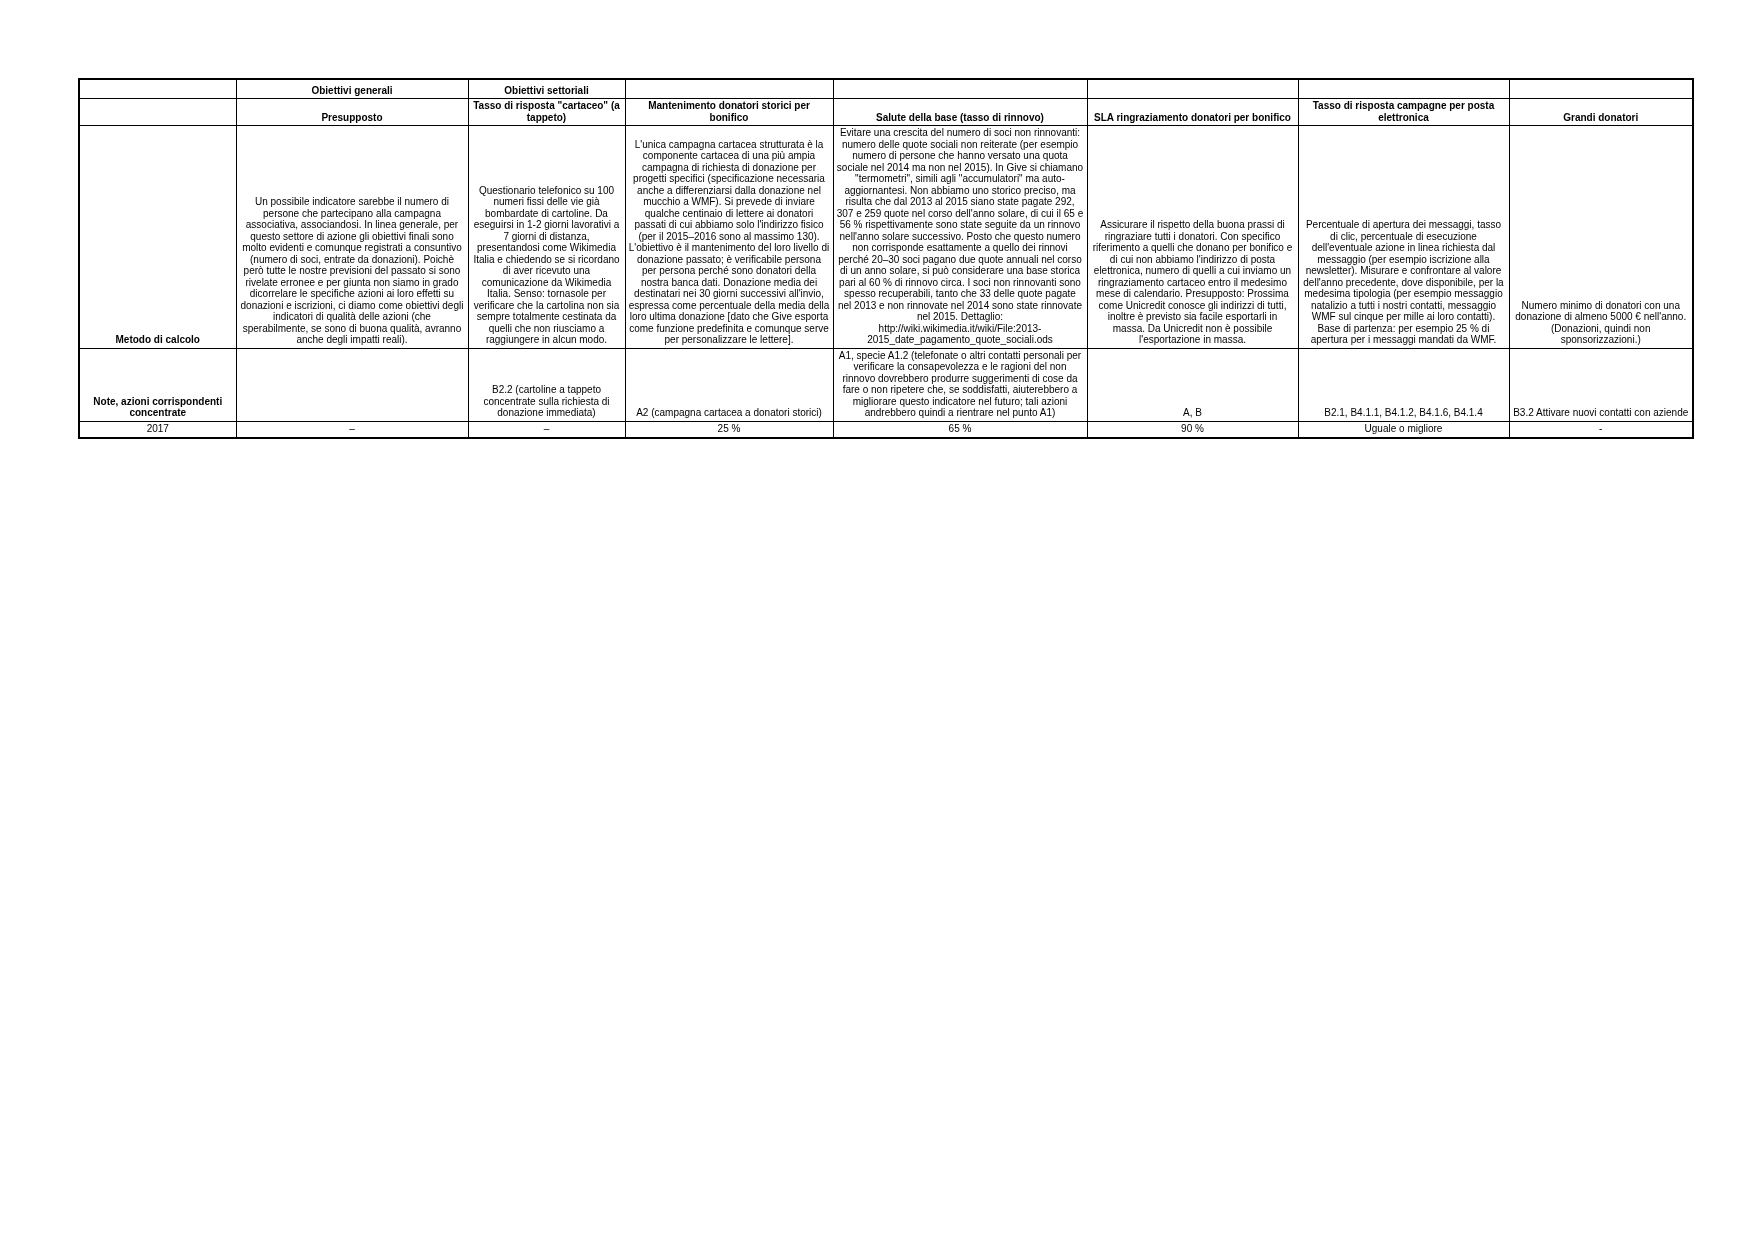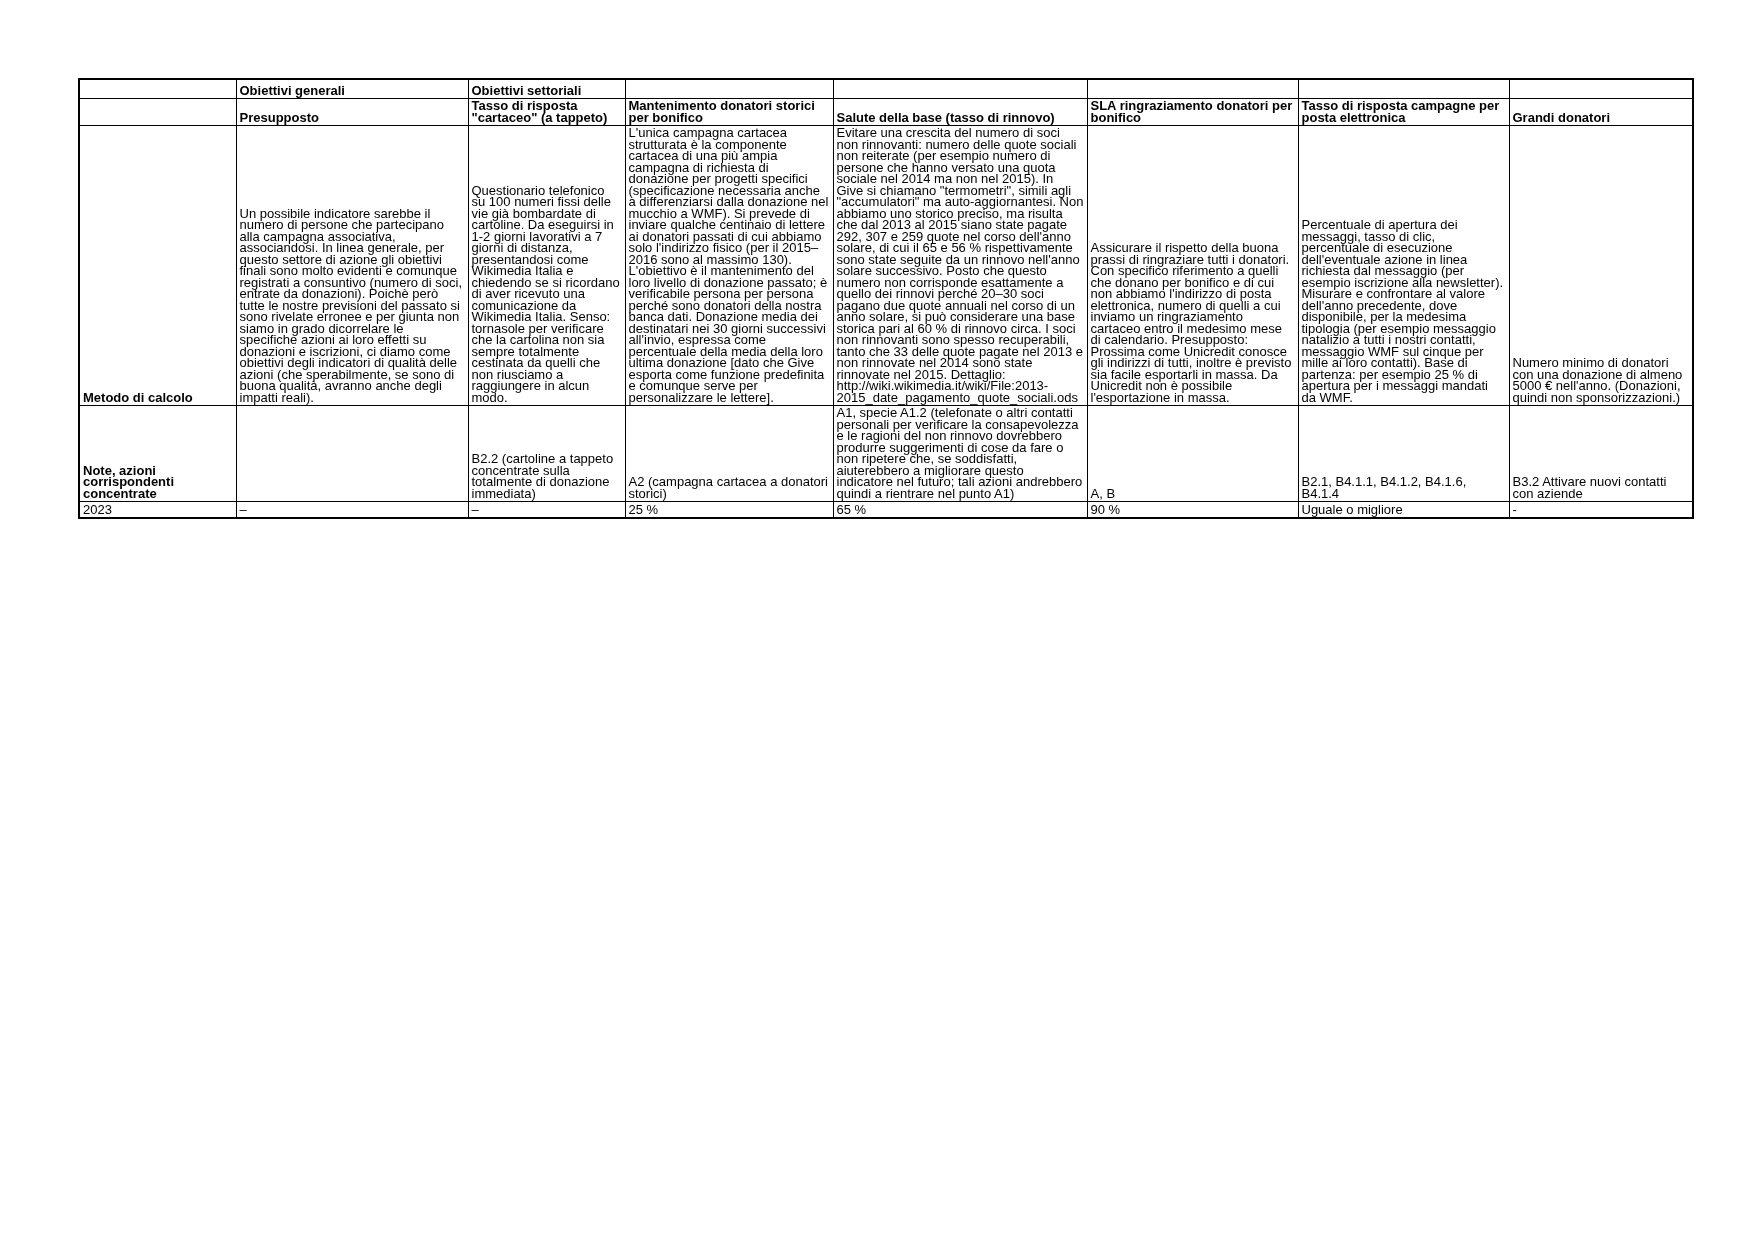--- a/index.html
+++ b/index.html
@@ -19,26 +19,26 @@
     border-collapse: collapse;
     table-layout: fixed;
     width: 1614px;
     border: 2px solid #000;
   }
   table.grid td {
     border: 1px solid #000;
     vertical-align: bottom;
     padding: 1px 3px 2px 3px;
     font-family: "Liberation Sans", sans-serif;
-    font-size: 13px;
+    font-size: 10px;
     line-height: 11.5px;
     color: #000;
     overflow: hidden;
     word-wrap: break-word;
-    text-align: left;
+    text-align: center;
   }
   td.b { font-weight: bold; }
   td.right { text-align: right; }
   tr.r-head1 td { height: 15px; }
   tr.r-head2 td { height: 21px; }
   tr.r-metodo td { height: 211px; }
   tr.r-note td { height: 67px; }
   tr.r-year td { height: 12px; }
 </style>
 </head>
@@ -83,29 +83,29 @@
         <td>Questionario telefonico su 100 numeri fissi delle vie già bombardate di cartoline. Da eseguirsi in 1-2 giorni lavorativi a 7 giorni di distanza, presentandosi come Wikimedia Italia e chiedendo se si ricordano di aver ricevuto una comunicazione da Wikimedia Italia. Senso: tornasole per verificare che la cartolina non sia sempre totalmente cestinata da quelli che non riusciamo a raggiungere in alcun modo.</td>
         <td>L'unica campagna cartacea strutturata è la componente cartacea di una più ampia campagna di richiesta di donazione per progetti specifici (specificazione necessaria anche a differenziarsi dalla donazione nel mucchio a WMF). Si prevede di inviare qualche centinaio di lettere ai donatori passati di cui abbiamo solo l'indirizzo fisico (per il 2015–2016 sono al massimo 130). L'obiettivo è il mantenimento del loro livello di donazione passato; è verificabile persona per persona perché sono donatori della nostra banca dati. Donazione media dei destinatari nei 30 giorni successivi all'invio, espressa come percentuale della media della loro ultima donazione [dato che Give esporta come funzione predefinita e comunque serve per personalizzare le lettere].</td>
         <td>Evitare una crescita del numero di soci non rinnovanti: numero delle quote sociali non reiterate (per esempio numero di persone che hanno versato una quota sociale nel 2014 ma non nel 2015). In Give si chiamano "termometri", simili agli "accumulatori" ma auto-aggiornantesi. Non abbiamo uno storico preciso, ma risulta che dal 2013 al 2015 siano state pagate 292, 307 e 259 quote nel corso dell'anno solare, di cui il 65 e 56 % rispettivamente sono state seguite da un rinnovo nell'anno solare successivo. Posto che questo numero non corrisponde esattamente a quello dei rinnovi perché 20–30 soci pagano due quote annuali nel corso di un anno solare, si può considerare una base storica pari al 60 % di rinnovo circa. I soci non rinnovanti sono spesso recuperabili, tanto che 33 delle quote pagate nel 2013 e non rinnovate nel 2014 sono state rinnovate nel 2015. Dettaglio: http://wiki.wikimedia.it/wiki/File:2013-2015_date_pagamento_quote_sociali.ods</td>
         <td>Assicurare il rispetto della buona prassi di ringraziare tutti i donatori. Con specifico riferimento a quelli che donano per bonifico e di cui non abbiamo l'indirizzo di posta elettronica, numero di quelli a cui inviamo un ringraziamento cartaceo entro il medesimo mese di calendario. Presupposto: Prossima come Unicredit conosce gli indirizzi di tutti, inoltre è previsto sia facile esportarli in massa. Da Unicredit non è possibile l'esportazione in massa.</td>
         <td>Percentuale di apertura dei messaggi, tasso di clic, percentuale di esecuzione dell'eventuale azione in linea richiesta dal messaggio (per esempio iscrizione alla newsletter). Misurare e confrontare al valore dell'anno precedente, dove disponibile, per la medesima tipologia (per esempio messaggio natalizio a tutti i nostri contatti, messaggio WMF sul cinque per mille ai loro contatti). Base di partenza: per esempio 25 % di apertura per i messaggi mandati da WMF.</td>
         <td>Numero minimo di donatori con una donazione di almeno 5000 € nell'anno. (Donazioni, quindi non sponsorizzazioni.)</td>
       </tr>
       <tr class="r-note">
         <td class="b">Note, azioni corrispondenti concentrate</td>
         <td></td>
-        <td>B2.2 (cartoline a tappeto concentrate sulla totalmente di donazione immediata)</td>
+        <td>B2.2 (cartoline a tappeto concentrate sulla richiesta di donazione immediata)</td>
         <td>A2 (campagna cartacea a donatori storici)</td>
         <td>A1, specie A1.2 (telefonate o altri contatti personali per verificare la consapevolezza e le ragioni del non rinnovo dovrebbero produrre suggerimenti di cose da fare o non ripetere che, se soddisfatti, aiuterebbero a migliorare questo indicatore nel futuro; tali azioni andrebbero quindi a rientrare nel punto A1)</td>
         <td>A, B</td>
         <td>B2.1, B4.1.1, B4.1.2, B4.1.6, B4.1.4</td>
         <td>B3.2 Attivare nuovi contatti con aziende</td>
       </tr>
       <tr class="r-year">
-        <td class="right">2023</td>
+        <td class="right">2017</td>
         <td>–</td>
         <td>–</td>
         <td>25 %</td>
         <td>65 %</td>
         <td>90 %</td>
         <td>Uguale o migliore</td>
         <td>-</td>
       </tr>
     </tbody>
   </table>

